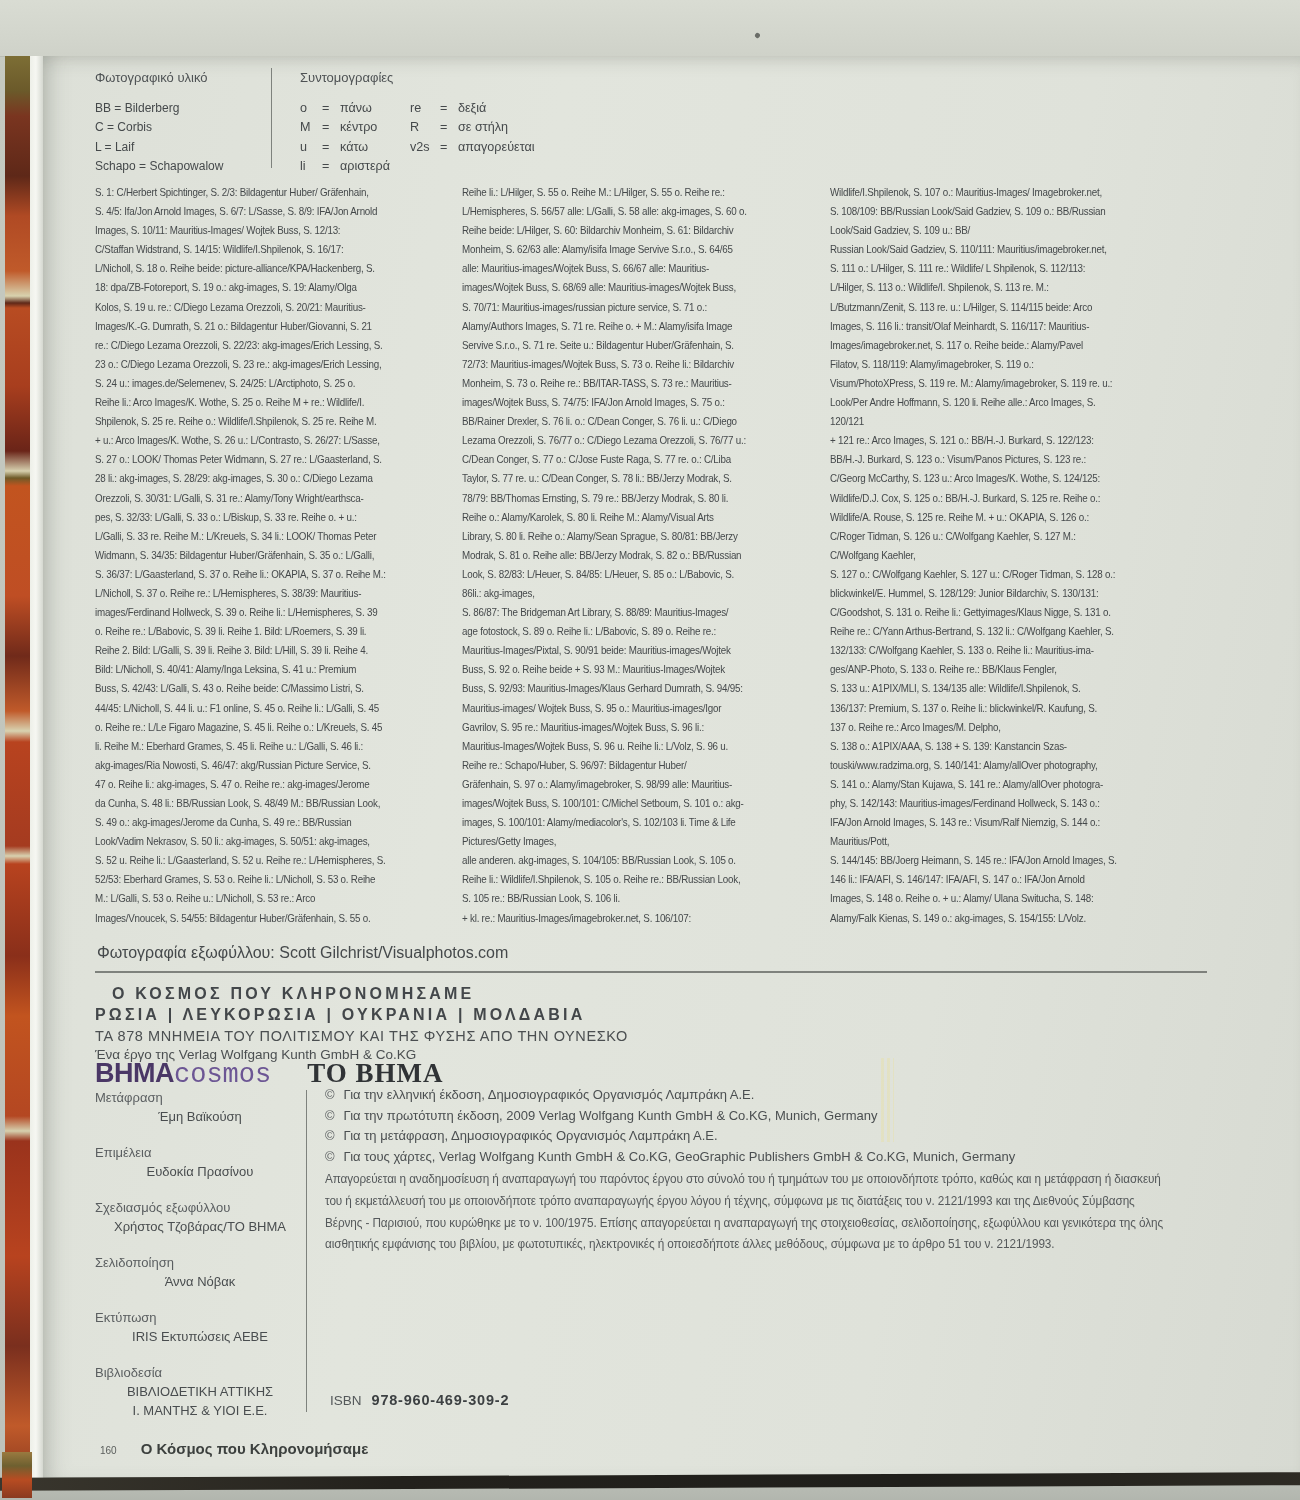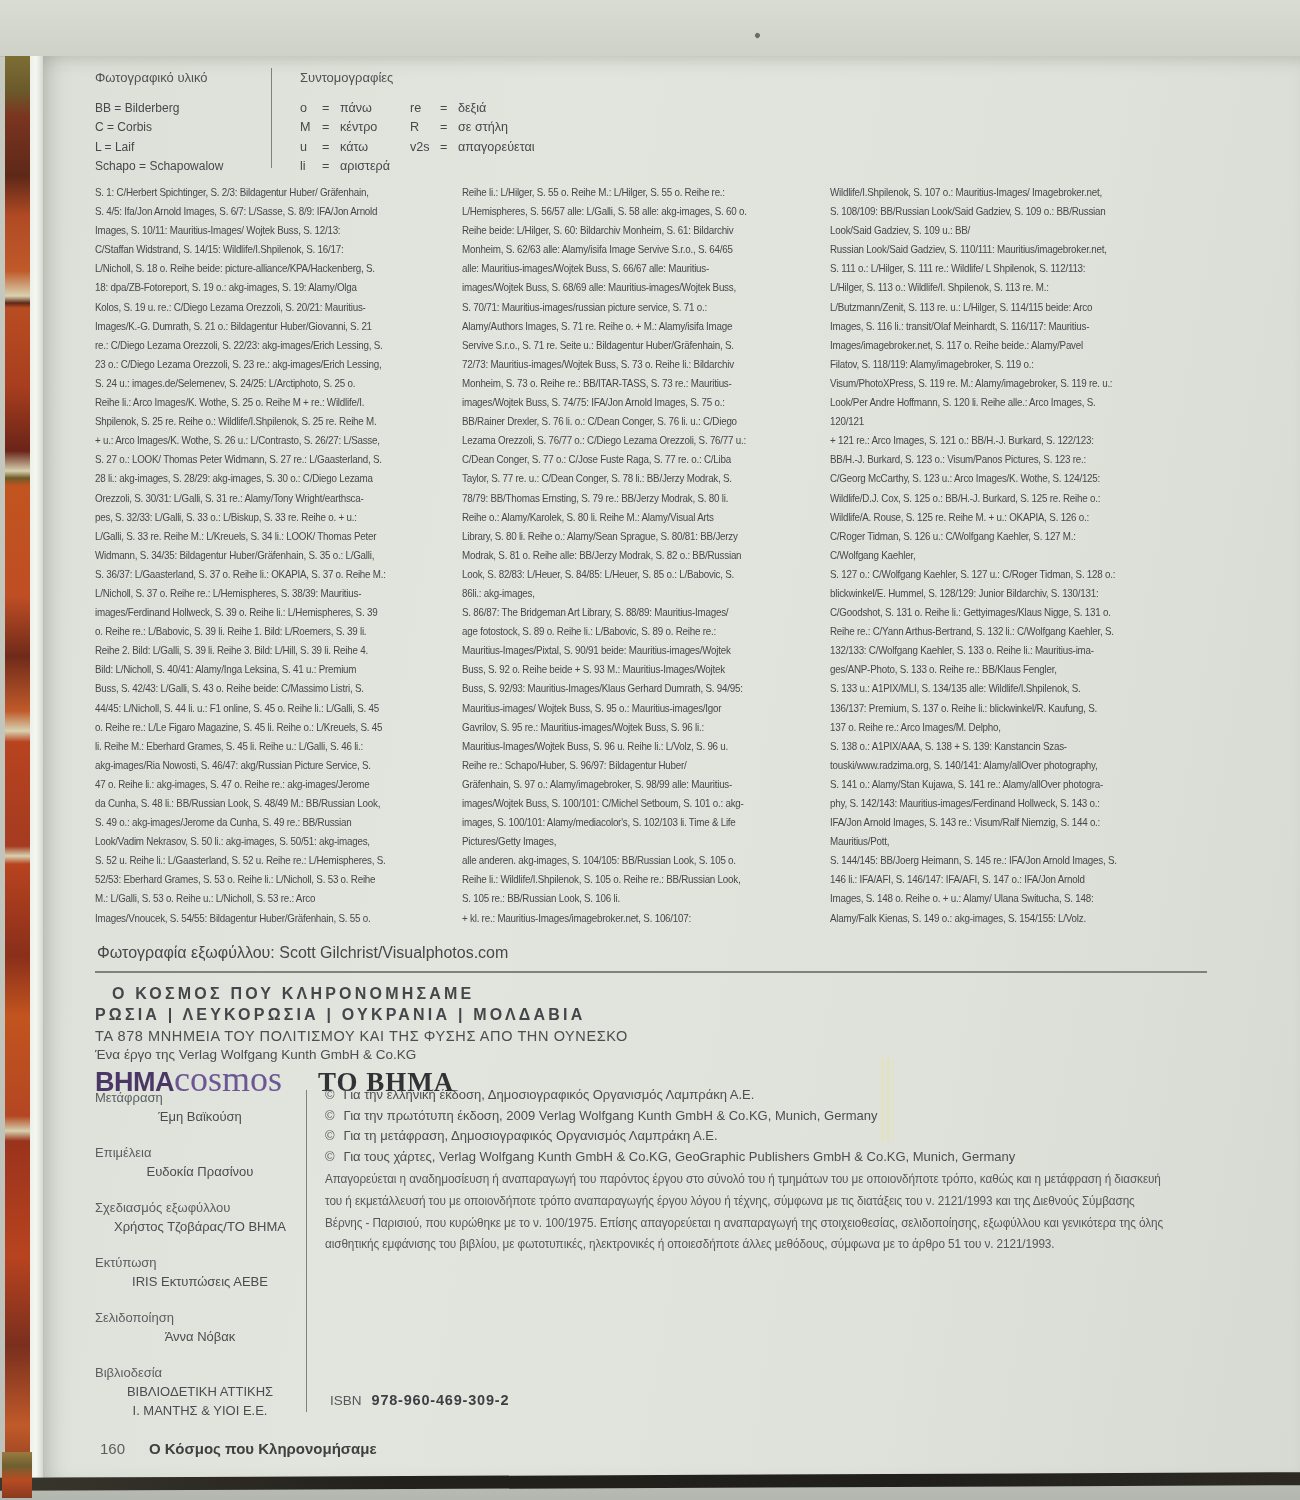--- a/index.html
+++ b/index.html
@@ -43,33 +43,33 @@
   .col{top:183px;width:410px;font-size:10.9px;line-height:19.1px;letter-spacing:-0.25px;
        color:#45494b;white-space:pre;transform:scaleX(0.9);transform-origin:left top;overflow:hidden;}
   .cover-line{font-size:16px;color:#45494b;}
   .hr{height:2px;background:#6d716c;opacity:.85;}
 
   .t-main{font-size:16px;font-weight:bold;letter-spacing:3.2px;color:#43474a;}
   .t-sub{font-size:14.5px;letter-spacing:0.6px;color:#4b4f51;}
   .t-sub2{font-size:13.5px;color:#4b4f51;}
   .logo-row{white-space:nowrap;}
   .logo-bhma{font-family:Liberation Sans, sans-serif;font-weight:bold;font-size:27px;color:#4a3766;letter-spacing:-0.5px;}
-  .logo-cosmos{font-family:Liberation Serif, serif;font-size:36px;color:#6c5694;}
+  .logo-cosmos{font-family:Liberation Mono, monospace;font-size:27px;color:#6c5694;}
   .logo-tobhma{font-family:"Liberation Serif",serif;font-weight:bold;font-size:27px;color:#303336;letter-spacing:1px;margin-left:36px;}
 
   .staff-block{margin-bottom:17px;}
   .staff-role{font-size:13px;line-height:19px;color:#5a5e60;}
   .staff-names{font-size:13px;line-height:19px;color:#494d4f;white-space:pre-line;text-align:center;}
   .cr-row{display:flex;line-height:20.6px;font-size:13px;color:#4b4f51;}
   .cr-sym{margin-right:9px;color:#5a5e60;}
   .legal{width:912px;font-size:12.2px;line-height:21.8px;letter-spacing:-0.1px;color:#55595b;
          white-space:pre;transform:scaleX(0.965);transform-origin:left top;overflow:hidden;}
   .isbn-label{font-size:13.5px;color:#54585a;}
   .isbn-value{font-size:14.5px;font-weight:bold;color:#3c4042;letter-spacing:0.8px;margin-left:10px;}
-  .footer-num{font-size:15px;color:#5a5e5c;}
+  .footer-num{font-size:10px;color:#5a5e5c;}
   .footer-title{font-size:15px;font-weight:bold;color:#3c403e;margin-left:24px;}
 </style>
 </head>
 <body>
 
 <div class="photo">
   <div class="top-band"></div>
   <div class="edge-colors"></div>
   <div class="edge-white"></div>
   <div class="page"></div>
@@ -235,26 +235,26 @@
     </div>
     <div class="staff-block">
       <div class="staff-role">Επιμέλεια</div>
       <div class="staff-names">Ευδοκία Πρασίνου</div>
     </div>
     <div class="staff-block">
       <div class="staff-role">Σχεδιασμός εξωφύλλου</div>
       <div class="staff-names">Χρήστος Τζοβάρας/ΤΟ ΒΗΜΑ</div>
     </div>
     <div class="staff-block">
+      <div class="staff-role">Σελιδοποίηση</div>
+      <div class="staff-names">Άννα Νόβακ</div>
+    </div>
+    <div class="staff-block">
       <div class="staff-role">Εκτύπωση</div>
       <div class="staff-names">IRIS Εκτυπώσεις ΑΕΒΕ</div>
-    </div>
-    <div class="staff-block">
-      <div class="staff-role">Σελιδοποίηση</div>
-      <div class="staff-names">Άννα Νόβακ</div>
     </div>
     <div class="staff-block">
       <div class="staff-role">Βιβλιοδεσία</div>
       <div class="staff-names">ΒΙΒΛΙΟΔΕΤΙΚΗ ΑΤΤΙΚΗΣ
 Ι. ΜΑΝΤΗΣ &amp; ΥΙΟΙ Ε.Ε.</div>
     </div>
   </div>
 
   <div class="abs vdiv" style="left:306px;top:1090px;height:322px;"></div>
 

